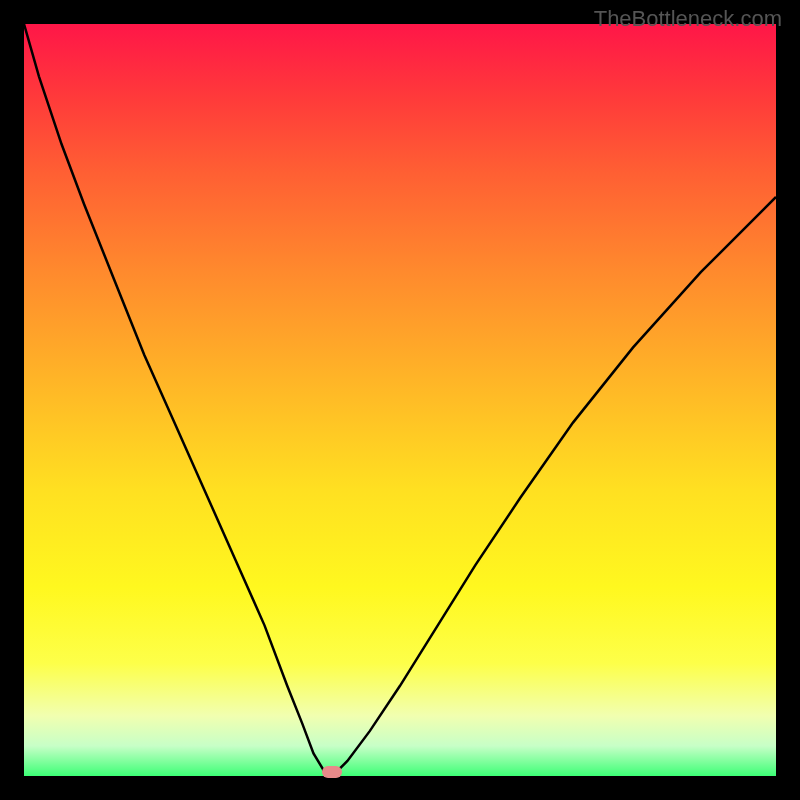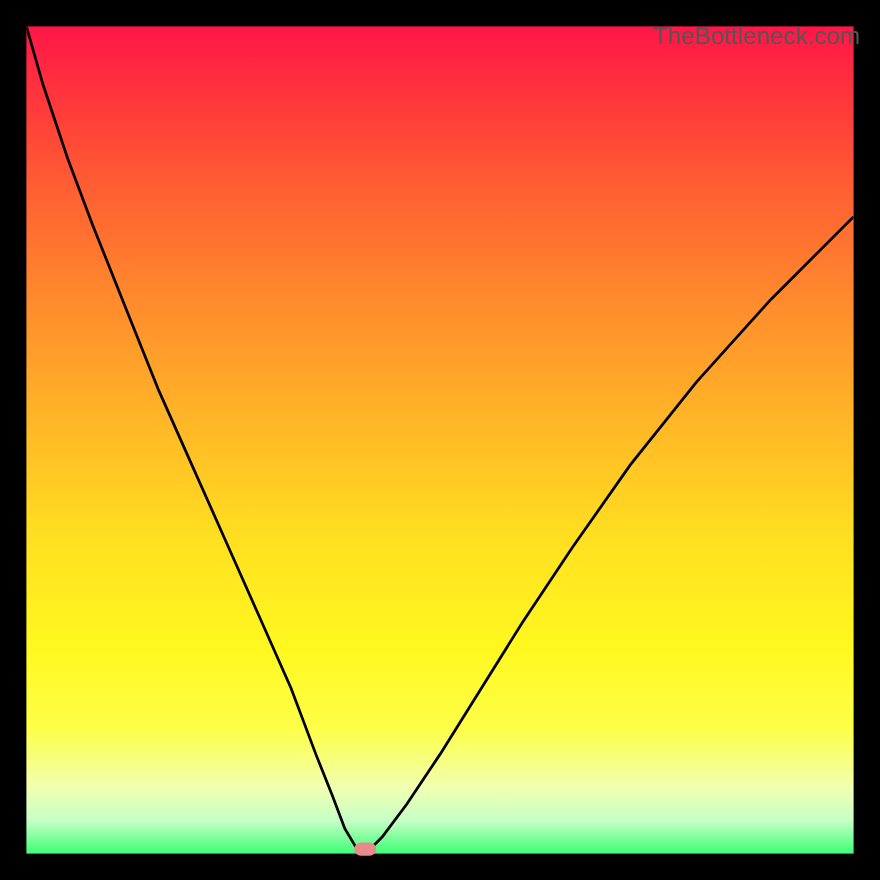--- a/index.html
+++ b/index.html
@@ -11,21 +11,20 @@
     position: relative;
     font-family: Arial, Helvetica, sans-serif;
   }
   .watermark {
     position: absolute;
     top: 6px;
     right: 18px;
     color: #555;
     font-size: 22px;
     z-index: 10;
-    margin-top: 14px;
   }
   .plot-area {
     position: absolute;
     left: 24px;
     top: 24px;
     width: 752px;
     height: 752px;
     background: linear-gradient(to bottom,
       #ff1648 0%,
       #ff3b3a 10%,

